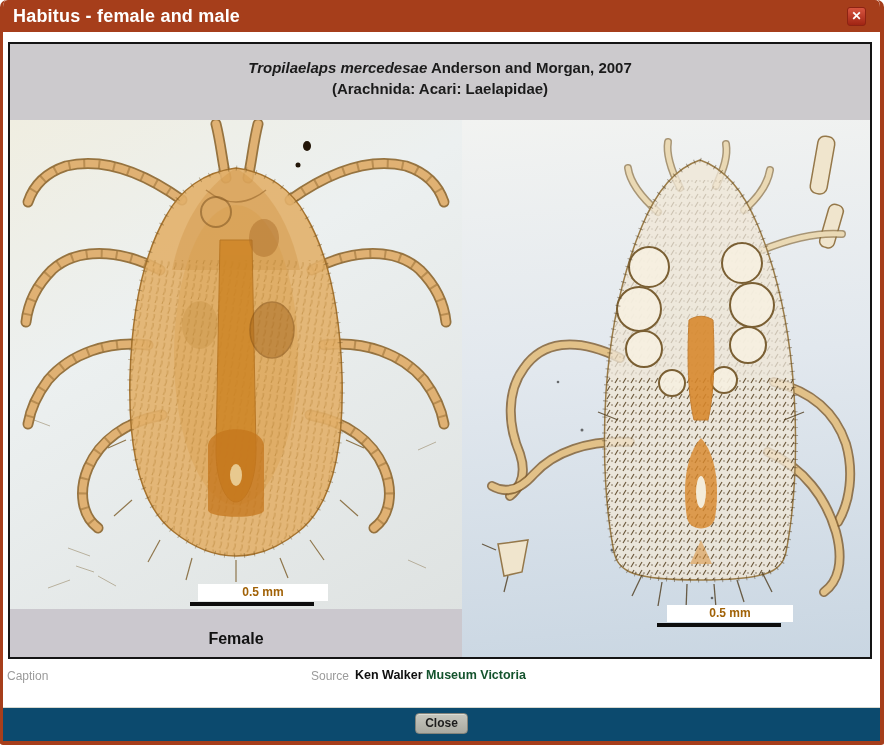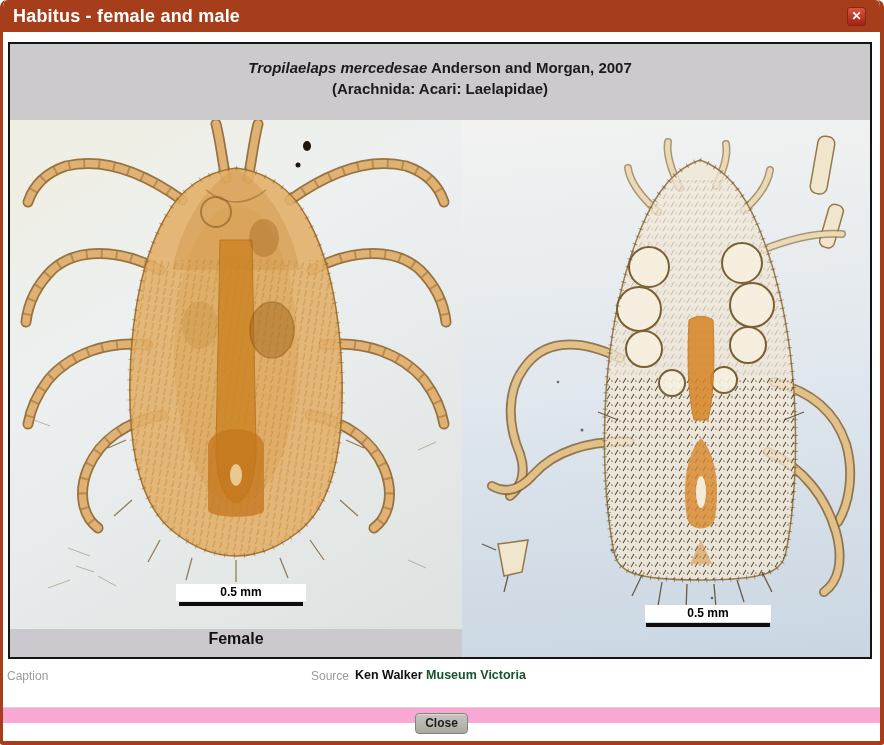--- a/index.html
+++ b/index.html
@@ -18,44 +18,44 @@
     border:2px solid #141414;background:#cccacd;}
   .fig-header{position:absolute;top:0;left:0;right:0;height:60px;background:#cccacd;
     text-align:center;color:#1b1b1b;font-weight:bold;font-size:15px;line-height:21px;padding-top:13px;box-sizing:border-box;}
   .fig-header .it{font-style:italic;}
   .fig-body{position:absolute;top:76px;left:0;right:0;bottom:0;display:flex;}
   .pane{position:relative;height:100%;}
   .pane-female{width:452px;background:linear-gradient(150deg,#f0eee1 0%,#ecf0f0 35%,#dde1e0 100%);}
   .pane-male{width:408px;background:linear-gradient(175deg,#f2f3f1 0%,#e2e8ee 45%,#c9d6e2 100%);}
   .pane svg{position:absolute;left:0;top:0;}
   .scalebar{position:absolute;}
-  .scalebox{background:#fff;color:#000000;font-weight:bold;font-size:12px;text-align:center;
-    width:130px;height:17px;line-height:17px;}
+  .scalebox{background:#fff;color:#a16207;font-weight:bold;font-size:12px;text-align:center;
+    width:130px;height:17px;line-height:17px;margin-left:22px;}
   .scaleline{height:4px;background:#0d0d0d;width:124px;margin:1px auto 0;}
   .sb-female{left:166px;top:464px;}
   .sb-male{left:183px;top:485px;}
   .sb-male .scalebox{width:126px;}
   .strip{position:absolute;left:0;right:0;bottom:0;background:#cbc8ce;color:#111;
     font-weight:bold;font-size:16px;text-align:center;}
-  .pane-female .strip{height:28px;padding-left:24px;}
+  .pane-female .strip{height:48px;padding-left:24px;}
   .pane-male .strip{height:15px;background:#c6c8cf;}
   .strip span{position:absolute;left:0;right:0;}
   .pane-female .strip span{bottom:9px;}
   .pane-male .strip span{bottom:-1px;}
   
   .caption-row{position:absolute;left:0;top:662px;right:0;height:45px;background:#fff;font-size:12px;text-decoration:underline;}
   .lbl{position:absolute;top:7px;color:#9b9b9b;}
   .cap-lbl{left:4px;}
   .cap-text{position:absolute;left:46px;top:6px;width:288px;font-weight:bold;color:#101010;
     font-size:12.5px;line-height:17px;}
   .src-lbl{left:308px;}
   .src-text{position:absolute;left:352px;top:6px;font-weight:bold;color:#101010;font-size:12.5px;}
   .src-text a{color:#14532d;text-decoration:none;font-weight:bold;cursor:pointer;}
   
-  .footer{position:absolute;left:0;top:707px;right:0;height:16px;background:#f9a8d4;
+  .footer{position:absolute;left:0;top:707px;right:0;height:38px;background:#0c4a6e;
     border-top:1px solid #d7d8cf;box-sizing:border-box;text-align:center;}
   .close-button{margin-top:5px;background:linear-gradient(#c6c6be,#aaaaa1);border:1px solid #83837b;
     border-radius:4px;padding:2px 9px 3px;font-weight:bold;font-size:12px;color:#1d1d1d;
     font-family:"Liberation Sans",sans-serif;cursor:pointer;box-shadow:inset 0 1px 0 #dcdcd4;}
   
   .Lo{stroke:#8a6228;stroke-width:11;fill:none;stroke-linecap:round;opacity:.88;}
   .Li{stroke:#e0b173;stroke-width:7.5;fill:none;stroke-linecap:round;}
   .Ljd{stroke:#8a6228;stroke-width:8;fill:none;stroke-dasharray:2 13;opacity:.45;}
   .Mo{stroke:#7d5a2c;stroke-width:10;fill:none;stroke-linecap:round;opacity:.8;}
   .Mi{stroke:#e2c188;stroke-width:6.5;fill:none;stroke-linecap:round;}

